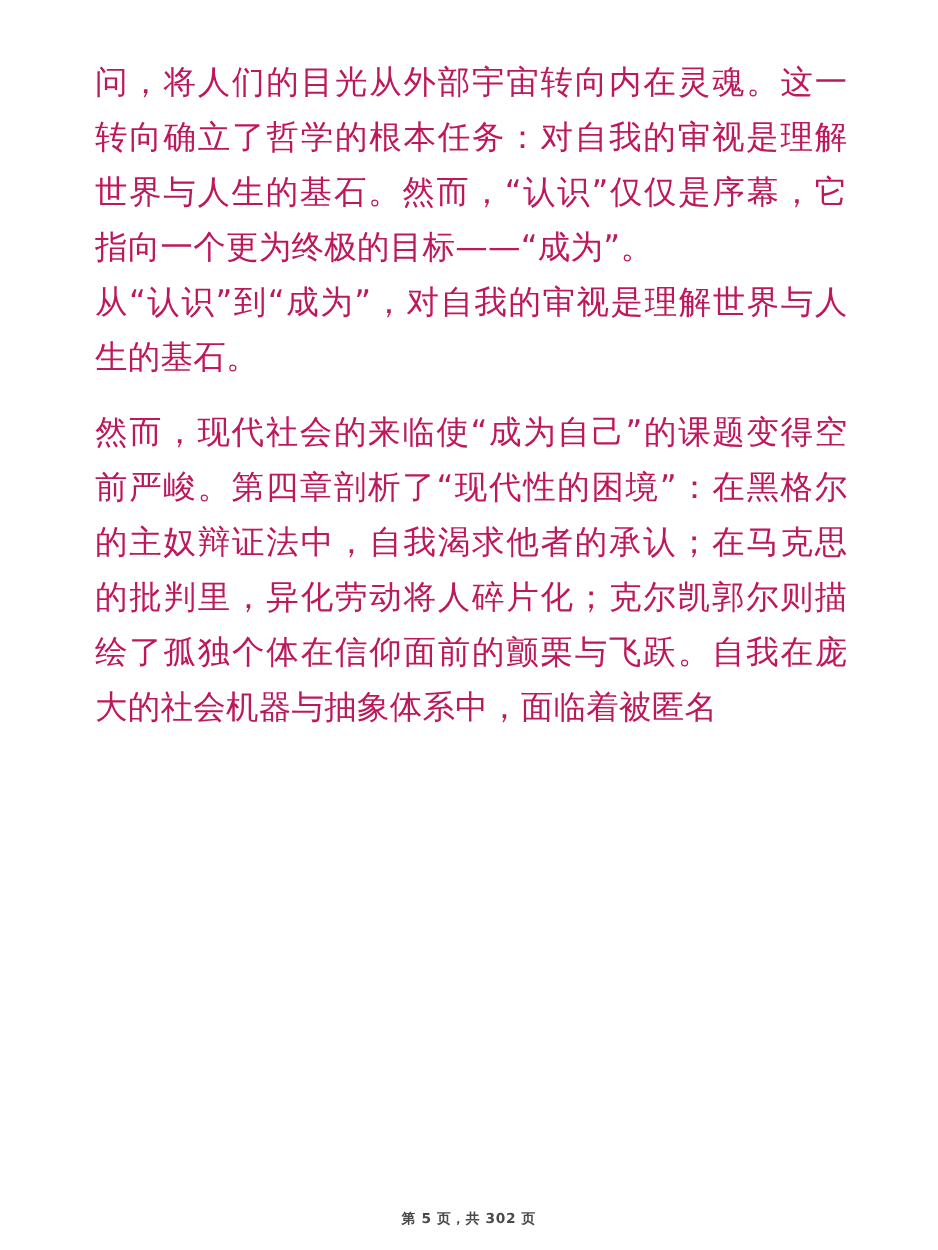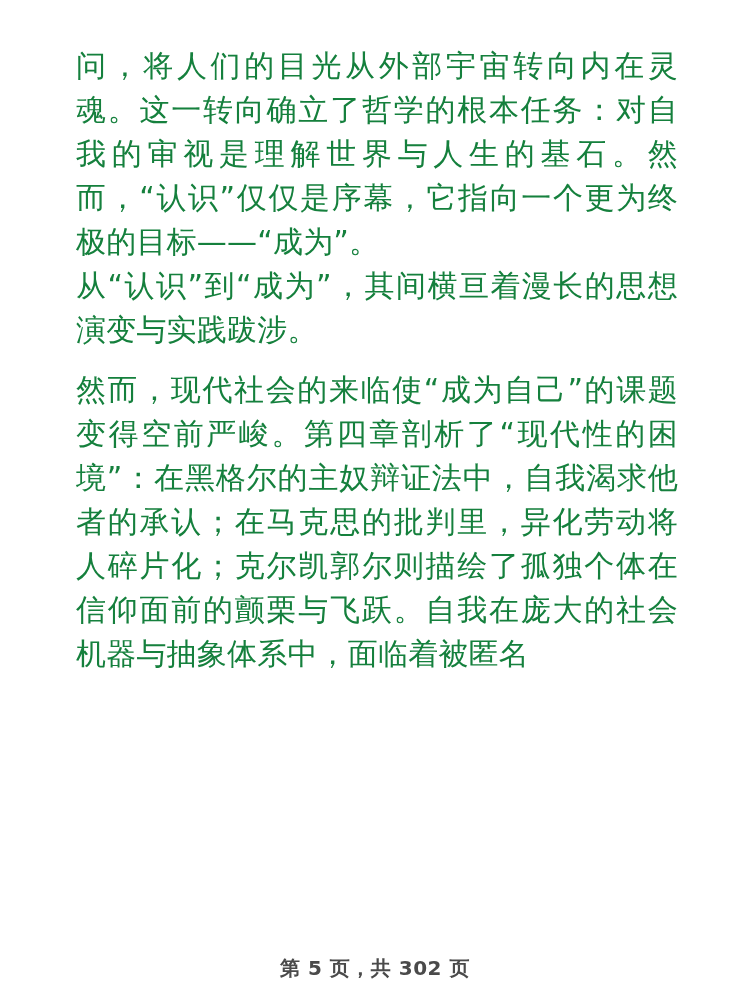--- a/index.html
+++ b/index.html
@@ -20,57 +20,57 @@
     height: 1000px;
     box-sizing: border-box;
     padding: 44px 72px 0 76px;
     display: flex;
     flex-direction: column;
   }
   .content {
     flex: 1 1 auto;
   }
   .para {
-    font-size: 30px;
+    font-size: 26px;
     line-height: 44px;
     letter-spacing: 0.2px;
     text-align: justify;
     text-justify: inter-character;
     margin: 0;
-    color: #15803d;
+    color: #be185d;
     font-weight: 500;
   }
   .para + .para {
     margin-top: 16px;
   }
   .para-tight + .para-tight {
     margin-top: 0;
   }
   .footer {
     position: absolute;
     left: 0;
     right: 0;
     bottom: 18px;
     text-align: center;
   }
   .footer-text {
-    font-size: 20px;
+    font-size: 11px;
     color: #4a4a4a;
     letter-spacing: 0.5px;
     font-weight: 600;
   }
 </style>
 </head>
 <body>
 
 <div class="page">
 
   <div class="content">
     <p class="para para-tight">问，将人们的目光从外部宇宙转向内在灵魂。这一转向确立了哲学的根本任务：对自我的审视是理解世界与人生的基石。然而，“认识”仅仅是序幕，它指向一个更为终极的目标——“成为”。</p>
-    <p class="para para-tight">从“认识”到“成为”，其间横亘着漫长的思想演变与实践跋涉。</p>
+    <p class="para para-tight">从“认识”到“成为”，对自我的审视是理解世界与人生的基石。</p>
     <p class="para">然而，现代社会的来临使“成为自己”的课题变得空前严峻。第四章剖析了“现代性的困境”：在黑格尔的主奴辩证法中，自我渴求他者的承认；在马克思的批判里，异化劳动将人碎片化；克尔凯郭尔则描绘了孤独个体在信仰面前的颤栗与飞跃。自我在庞大的社会机器与抽象体系中，面临着被匿名</p>
   </div>
 
   <div class="footer">
     <span class="footer-text">第 5 页，共 302 页</span>
   </div>
 
 </div>
 
 </body></html>

